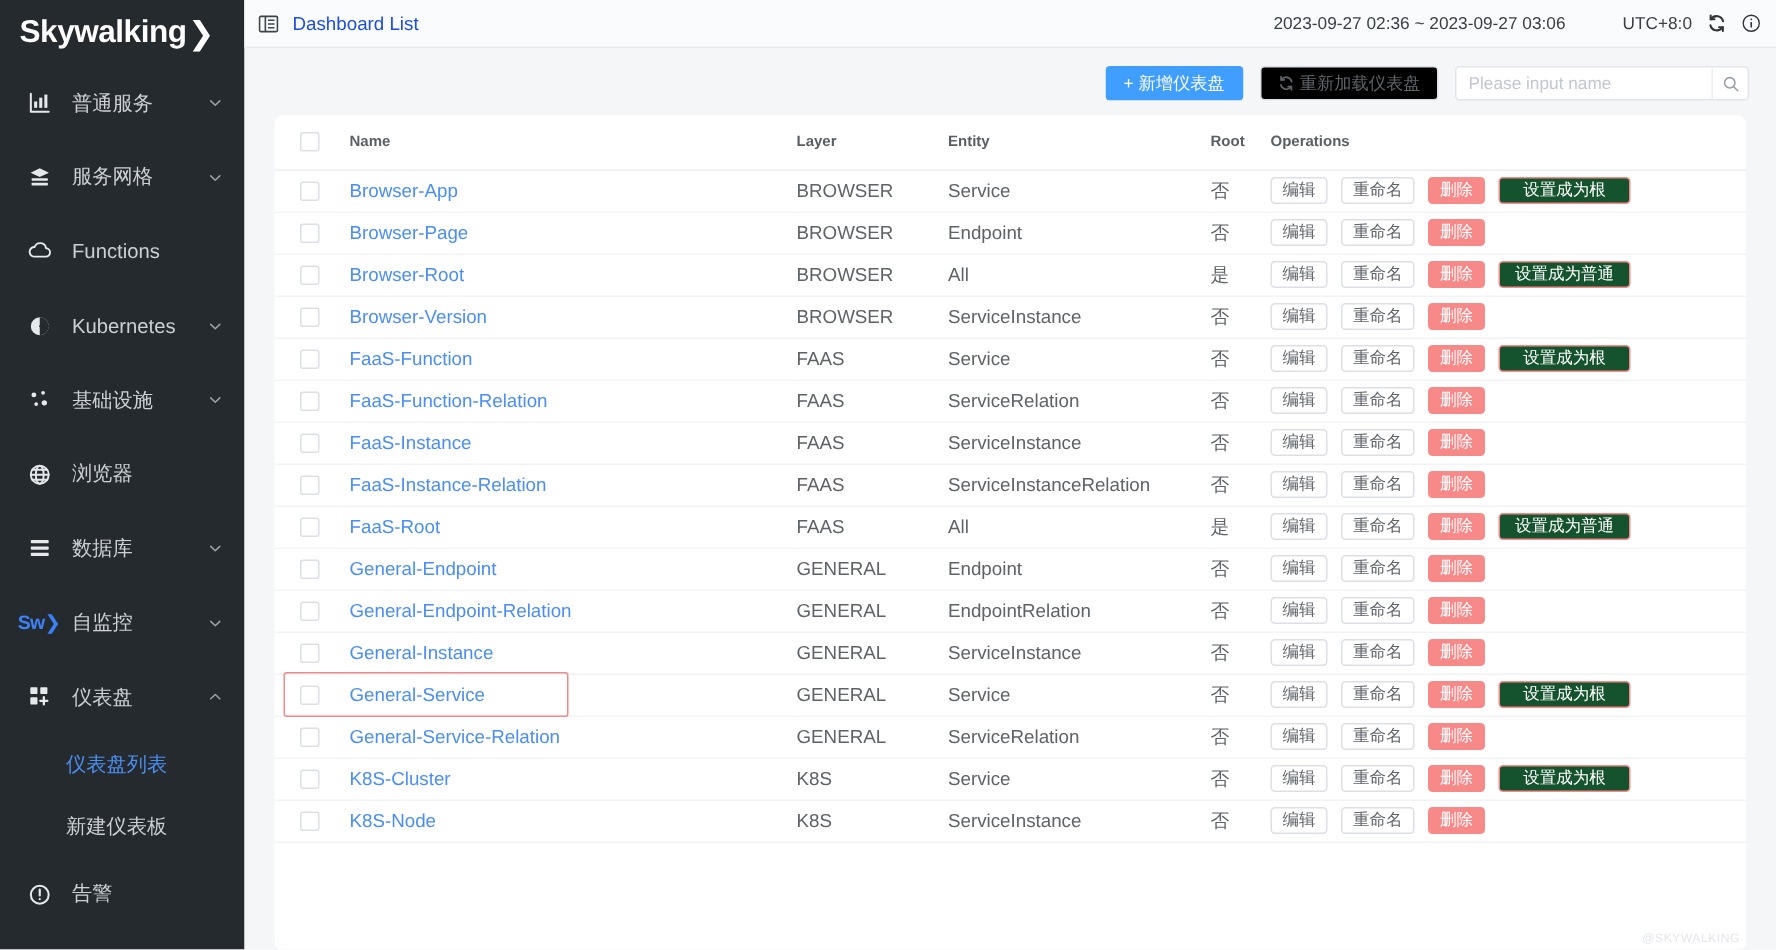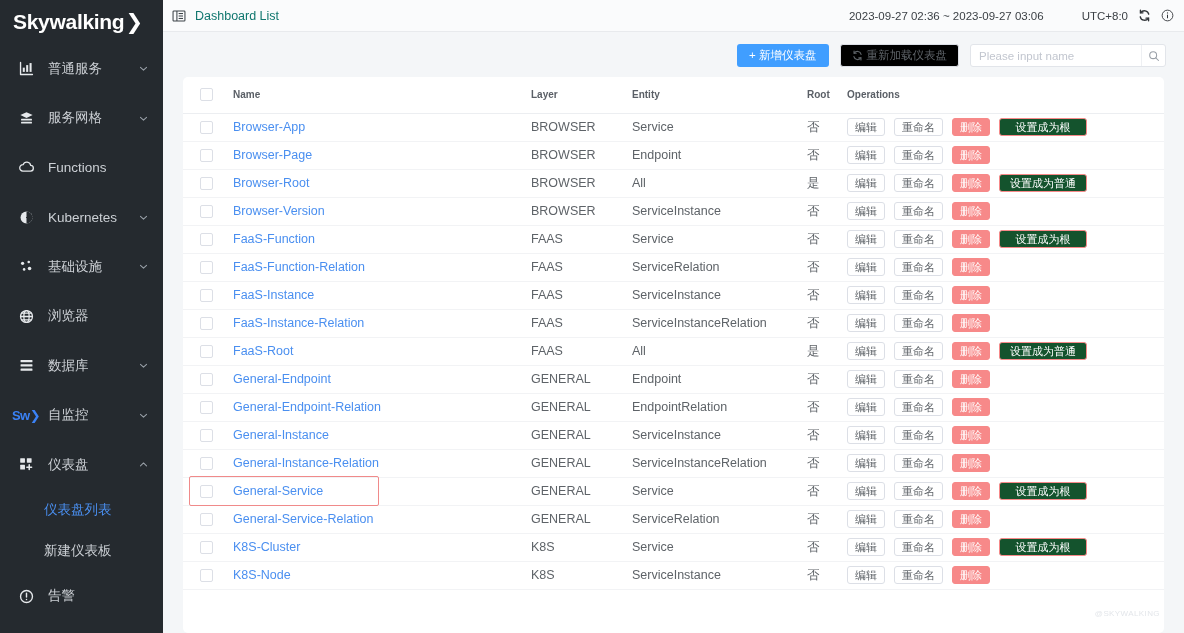--- a/index.html
+++ b/index.html
@@ -87,21 +87,21 @@
     padding: 0 10px 0 8px;
     flex: 0 0 32px;
   }
   .topbar-left { display: flex; align-items: center; gap: 9px; }
   .panel-ico {
     width: 15px; height: 15px;
     color: #3d4449;
     display: inline-flex; align-items: center; justify-content: center;
     cursor: pointer;
   }
-  .topbar-title { font-size: 12.5px; color: #0f766e; }
+  .topbar-title { font-size: 12.5px; color: #1d4ed8; }
   .topbar-right {
     margin-left: auto;
     display: flex; align-items: center; gap: 9px;
     font-size: 11.5px; color: #3a3f44;
   }
   .tb-ico {
     width: 14px; height: 14px;
     display: inline-flex; align-items: center; justify-content: center;
     color: #303438; cursor: pointer;
   }
@@ -231,21 +231,21 @@
     content: "";
     position: absolute;
     left: -44px; top: -8px;
     width: 188px; height: 28px;
     border: 1px solid #f08a8a;
     border-radius: 2px;
     pointer-events: none;
   }
   .watermark {
     position: absolute;
-    right: 4px; bottom: 15px;
+    right: 4px; bottom: 3px;
     font-size: 8px;
     color: #e3e6ea;
     letter-spacing: 0.4px;
     user-select: none;
   }
 </style>
 </head>
 <body>
 
 <div class="app">
@@ -642,34 +642,20 @@
               <td class="col-ent">ServiceInstance</td>
               <td class="col-root">否</td>
               <td class="col-ops">
                 <div class="ops">
                   <button class="op-btn op-ghost">编辑</button>
                   <button class="op-btn op-ghost">重命名</button>
                   <button class="op-btn op-danger">删除</button>
                 </div>
               </td>
             </tr>
-            <tr class="">
-              <td class="col-chk"><span class="chk"></span></td>
-              <td class="col-name"><span class="name-link">General-Instance-Relation</span></td>
-              <td class="col-layer">GENERAL</td>
-              <td class="col-ent">ServiceInstanceRelation</td>
-              <td class="col-root">否</td>
-              <td class="col-ops">
-                <div class="ops">
-                  <button class="op-btn op-ghost">编辑</button>
-                  <button class="op-btn op-ghost">重命名</button>
-                  <button class="op-btn op-danger">删除</button>
-                </div>
-              </td>
-            </tr>
             <tr class="hl-row">
               <td class="col-chk"><span class="chk"></span></td>
               <td class="col-name"><span class="hl-box name-link">General-Service</span></td>
               <td class="col-layer">GENERAL</td>
               <td class="col-ent">Service</td>
               <td class="col-root">否</td>
               <td class="col-ops">
                 <div class="ops">
                   <button class="op-btn op-ghost">编辑</button>
                   <button class="op-btn op-ghost">重命名</button>

